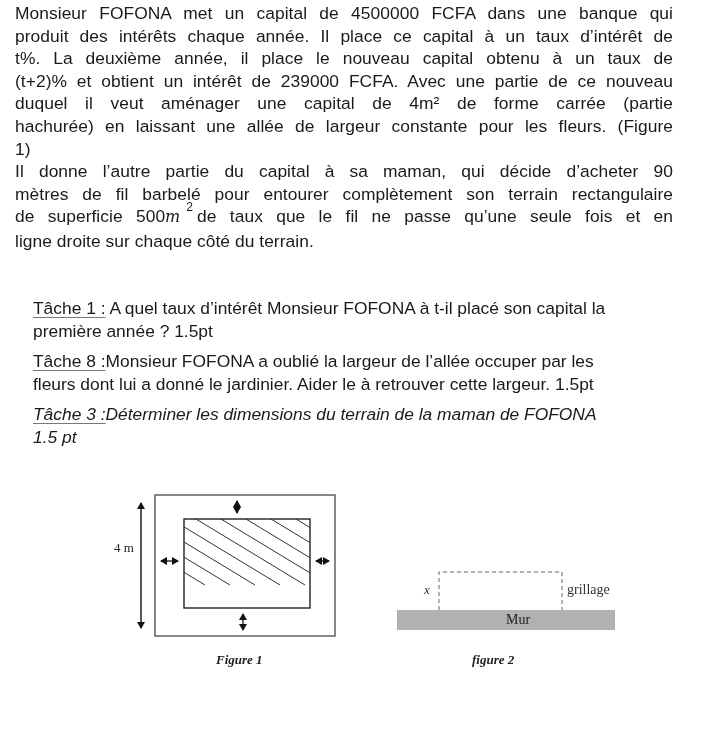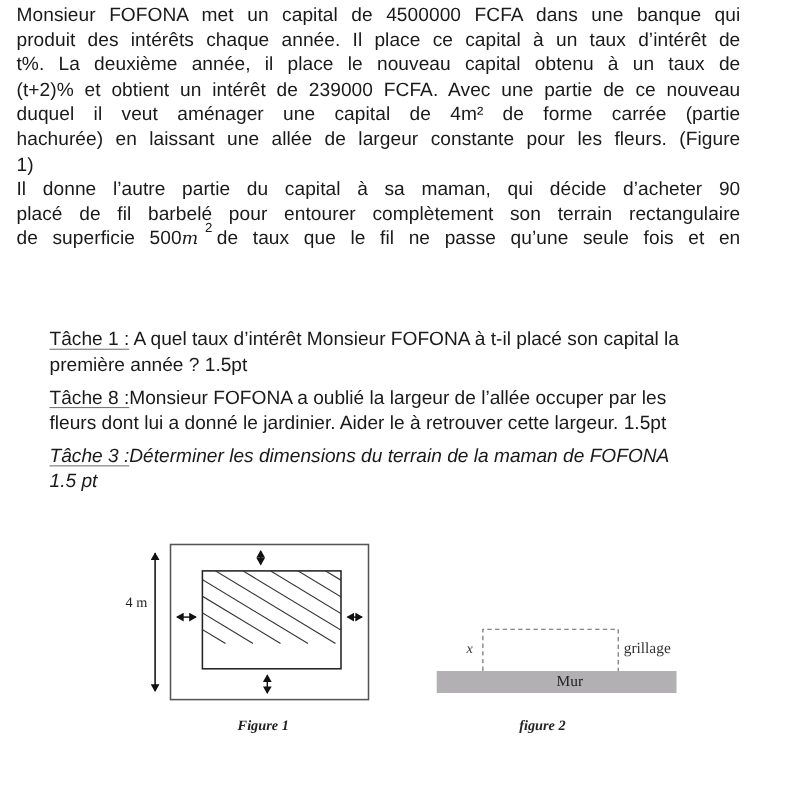--- a/index.html
+++ b/index.html
@@ -4,38 +4,39 @@
 <style>
   html, body { margin:0; padding:0; background:#ffffff; }
   body { width:720px; height:735px; position:relative; overflow:hidden;
          font-family:"Liberation Sans", sans-serif; color:#1a1a1a; }
   .para { position:absolute; left:15px; width:658px; font-size:17.4px; line-height:22.6px;
           text-align:justify; letter-spacing:0.05px; }
   .para .line { display:block; text-align:justify; text-align-last:justify; white-space:nowrap; }
   .para .line.last { text-align-last:left; }
   .math { font-family:"DejaVu Serif", serif; font-style:italic; font-size:16px; }
   .sup2 { position:relative; top:-11px; font-size:12px; margin-left:6px; margin-right:4px; }
-  .task { position:absolute; left:45px; width:660px; font-size:17.4px; line-height:22.6px; }
+  .task { position:absolute; left:33px; width:660px; font-size:17.4px; line-height:22.6px; }
   .task .lbl { text-decoration:underline; text-decoration-color:#777; text-underline-offset:3px; }
   svg text { font-family:"Liberation Serif", serif; }
 </style>
 </head>
 <body>
 
 <div class="para" style="top:2px;">
   <span class="line">Monsieur FOFONA met un capital de 4500000 FCFA dans une banque qui</span>
   <span class="line">produit des intérêts chaque année. Il place ce capital à un taux d’intérêt de</span>
   <span class="line">t%. La deuxième année, il place le nouveau capital obtenu à un taux de</span>
   <span class="line">(t+2)% et obtient un intérêt de 239000 FCFA. Avec une partie de ce nouveau</span>
   <span class="line">duquel il veut aménager une capital de 4m² de forme carrée (partie</span>
   <span class="line">hachurée) en laissant une allée de largeur constante pour les fleurs. (Figure</span>
   <span class="line last">1)</span>
   <span class="line">Il donne l’autre partie du capital à sa maman, qui décide d’acheter 90</span>
-  <span class="line">placé de fil barbelé pour entourer complètement son terrain rectangulaire</span>
+  <span class="line">mètres de fil barbelé pour entourer complètement son terrain rectangulaire</span>
   <span class="line"><span>de superficie 500</span><span class="math">m</span><span class="sup2">2</span><span>de taux que le fil ne passe qu’une seule fois et en</span></span>
+  <span class="line last">ligne droite sur chaque côté du terrain.</span>
 </div>
 
 <div class="task" style="top:297px;">
   <div><span class="lbl">Tâche 1 :</span><span> A quel taux d’intérêt Monsieur FOFONA à t-il placé son capital la</span></div>
   <div>première année ? 1.5pt</div>
 </div>
 <div class="task" style="top:350px;">
   <div><span class="lbl">Tâche 8 :</span><span>Monsieur FOFONA a oublié la largeur de l’allée occuper par les</span></div>
   <div>fleurs dont lui a donné le jardinier. Aider le à retrouver cette largeur. 1.5pt</div>
 </div>

